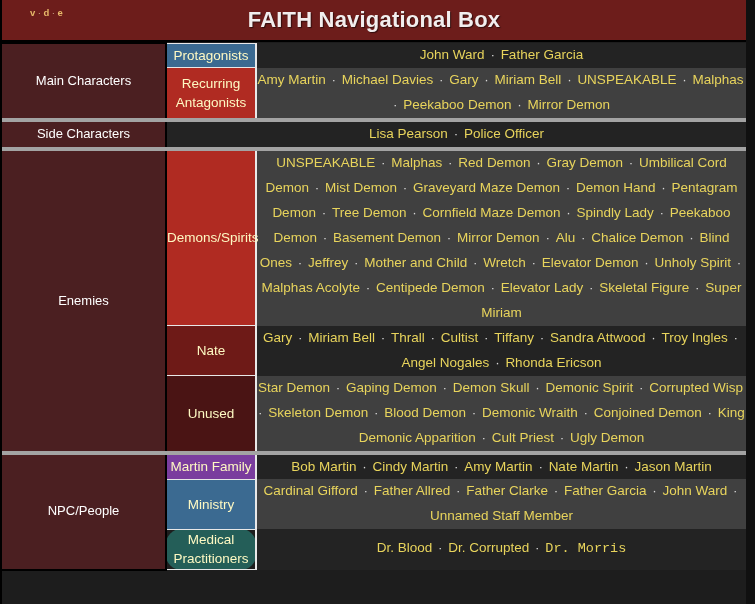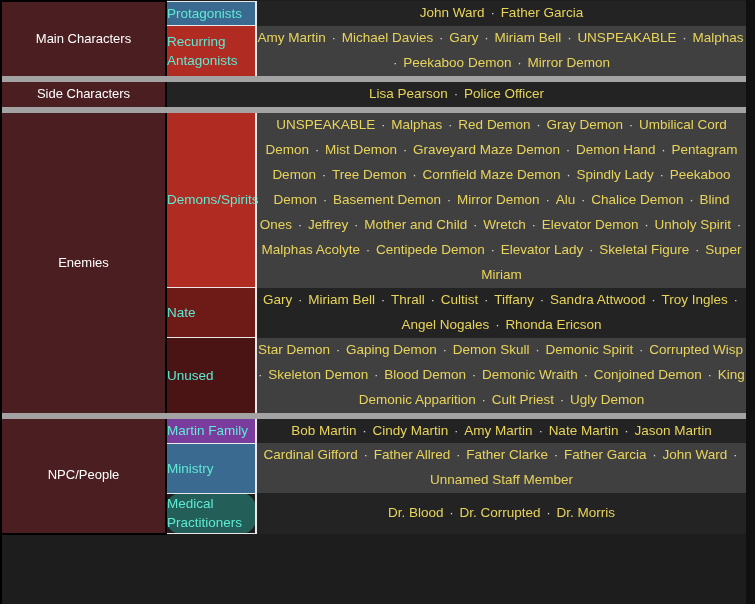--- a/index.html
+++ b/index.html
@@ -75,22 +75,22 @@
     font-size: 13px;
     border-top: 2px solid #000;
     border-bottom: 2px solid #000;
     border-right: 2px solid #000;
     padding: 4px 2px;
     line-height: 1.25;
   }
 
   
   .sub {
-    color: #5eead4;
-    text-align: left;
+    color: #fef9c3;
+    text-align: center;
     font-size: 13.5px;
     line-height: 1.45;
     padding: 3px 4px;
     border: 2px solid #e8e8e8;
     border-top-width: 1px;
     border-bottom-width: 1px;
   }
   .sub-blue  { background: #3b6a91; }
   .sub-red   { background: #b02b22; }
   .sub-dkred { background: #4a1414; }
@@ -103,27 +103,33 @@
     color: #e8d45c;
     font-size: 13.5px;
     line-height: 1.85;
     text-align: center;
     padding: 5px 8px;
   }
   .lst .sep { color: #d8d8d8; padding: 0 2px; }
   .bg-a { background: #232323; }
   .bg-b { background: #404040; }
 
-  .row-div td { border-top: 6px solid #a3a3a3; }
+  .row-div td { border-top: 4px solid #a3a3a3; }
 </style>
 </head>
 <body>
 
 <div class="navbox">
 
+  <div class="nav-header">
+    <div class="vde">
+      <a href="#">v</a><span class="sep">·</span><a href="#">d</a><span class="sep">·</span><a href="#">e</a>
+    </div>
+    <div class="nav-title">FAITH Navigational Box</div>
+  </div>
 
   <table class="nb">
     <tbody>
 
       <tr>
         <td class="grp" rowspan="2">Main Characters</td>
         <td class="sub sub-blue" style="width:88px">Protagonists</td>
         <td class="lst bg-a"><a href="#" style="color: rgb(232, 212, 92); text-decoration: none;">John Ward</a><span class="sep"> · </span><a href="#" style="color: rgb(232, 212, 92); text-decoration: none;">Father Garcia</a></td>
       </tr>
       <tr>
@@ -154,18 +160,18 @@
         <td class="grp" rowspan="3">NPC/People</td>
         <td class="sub sub-purple" style="width:90px">Martin Family</td>
         <td class="lst bg-a"><a href="#" style="color: rgb(232, 212, 92); text-decoration: none;">Bob Martin</a><span class="sep"> · </span><a href="#" style="color: rgb(232, 212, 92); text-decoration: none;">Cindy Martin</a><span class="sep"> · </span><a href="#" style="color: rgb(232, 212, 92); text-decoration: none;">Amy Martin</a><span class="sep"> · </span><a href="#" style="color: rgb(232, 212, 92); text-decoration: none;">Nate Martin</a><span class="sep"> · </span><a href="#" style="color: rgb(232, 212, 92); text-decoration: none;">Jason Martin</a></td>
       </tr>
       <tr>
         <td class="sub sub-steel">Ministry</td>
         <td class="lst bg-b"><a href="#" style="color: rgb(232, 212, 92); text-decoration: none;">Cardinal Gifford</a><span class="sep"> · </span><a href="#" style="color: rgb(232, 212, 92); text-decoration: none;">Father Allred</a><span class="sep"> · </span><a href="#" style="color: rgb(232, 212, 92); text-decoration: none;">Father Clarke</a><span class="sep"> · </span><a href="#" style="color: rgb(232, 212, 92); text-decoration: none;">Father Garcia</a><span class="sep"> · </span><a href="#" style="color: rgb(232, 212, 92); text-decoration: none;">John Ward</a><span class="sep"> · </span><a href="#" style="color: rgb(232, 212, 92); text-decoration: none;">Unnamed Staff Member</a></td>
       </tr>
       <tr>
         <td class="sub sub-teal">Medical Practitioners</td>
-        <td class="lst bg-a"><a href="#" style="color: rgb(232, 212, 92); text-decoration: none;">Dr. Blood</a><span class="sep"> · </span><a href="#" style="color: rgb(232, 212, 92); text-decoration: none;">Dr. Corrupted</a><span class="sep"> · </span><a href="#" style="color: rgb(232, 212, 92); text-decoration: none;">Dr. Morris</a></td>
+        <td class="lst bg-a"><a href="#" style="color: rgb(232, 212, 92); text-decoration: none;">Dr. Blood</a><span class="sep"> · </span><a href="#" style="color: rgb(232, 212, 92); text-decoration: none;">Dr. Corrupted</a><span class="sep"> · </span><a href="#" style="color: rgb(232, 212, 92); text-decoration: none; font-family: Liberation Mono, monospace;">Dr. Morris</a></td>
       </tr>
 
     </tbody>
   </table>
 </div>
 
 </body></html>

